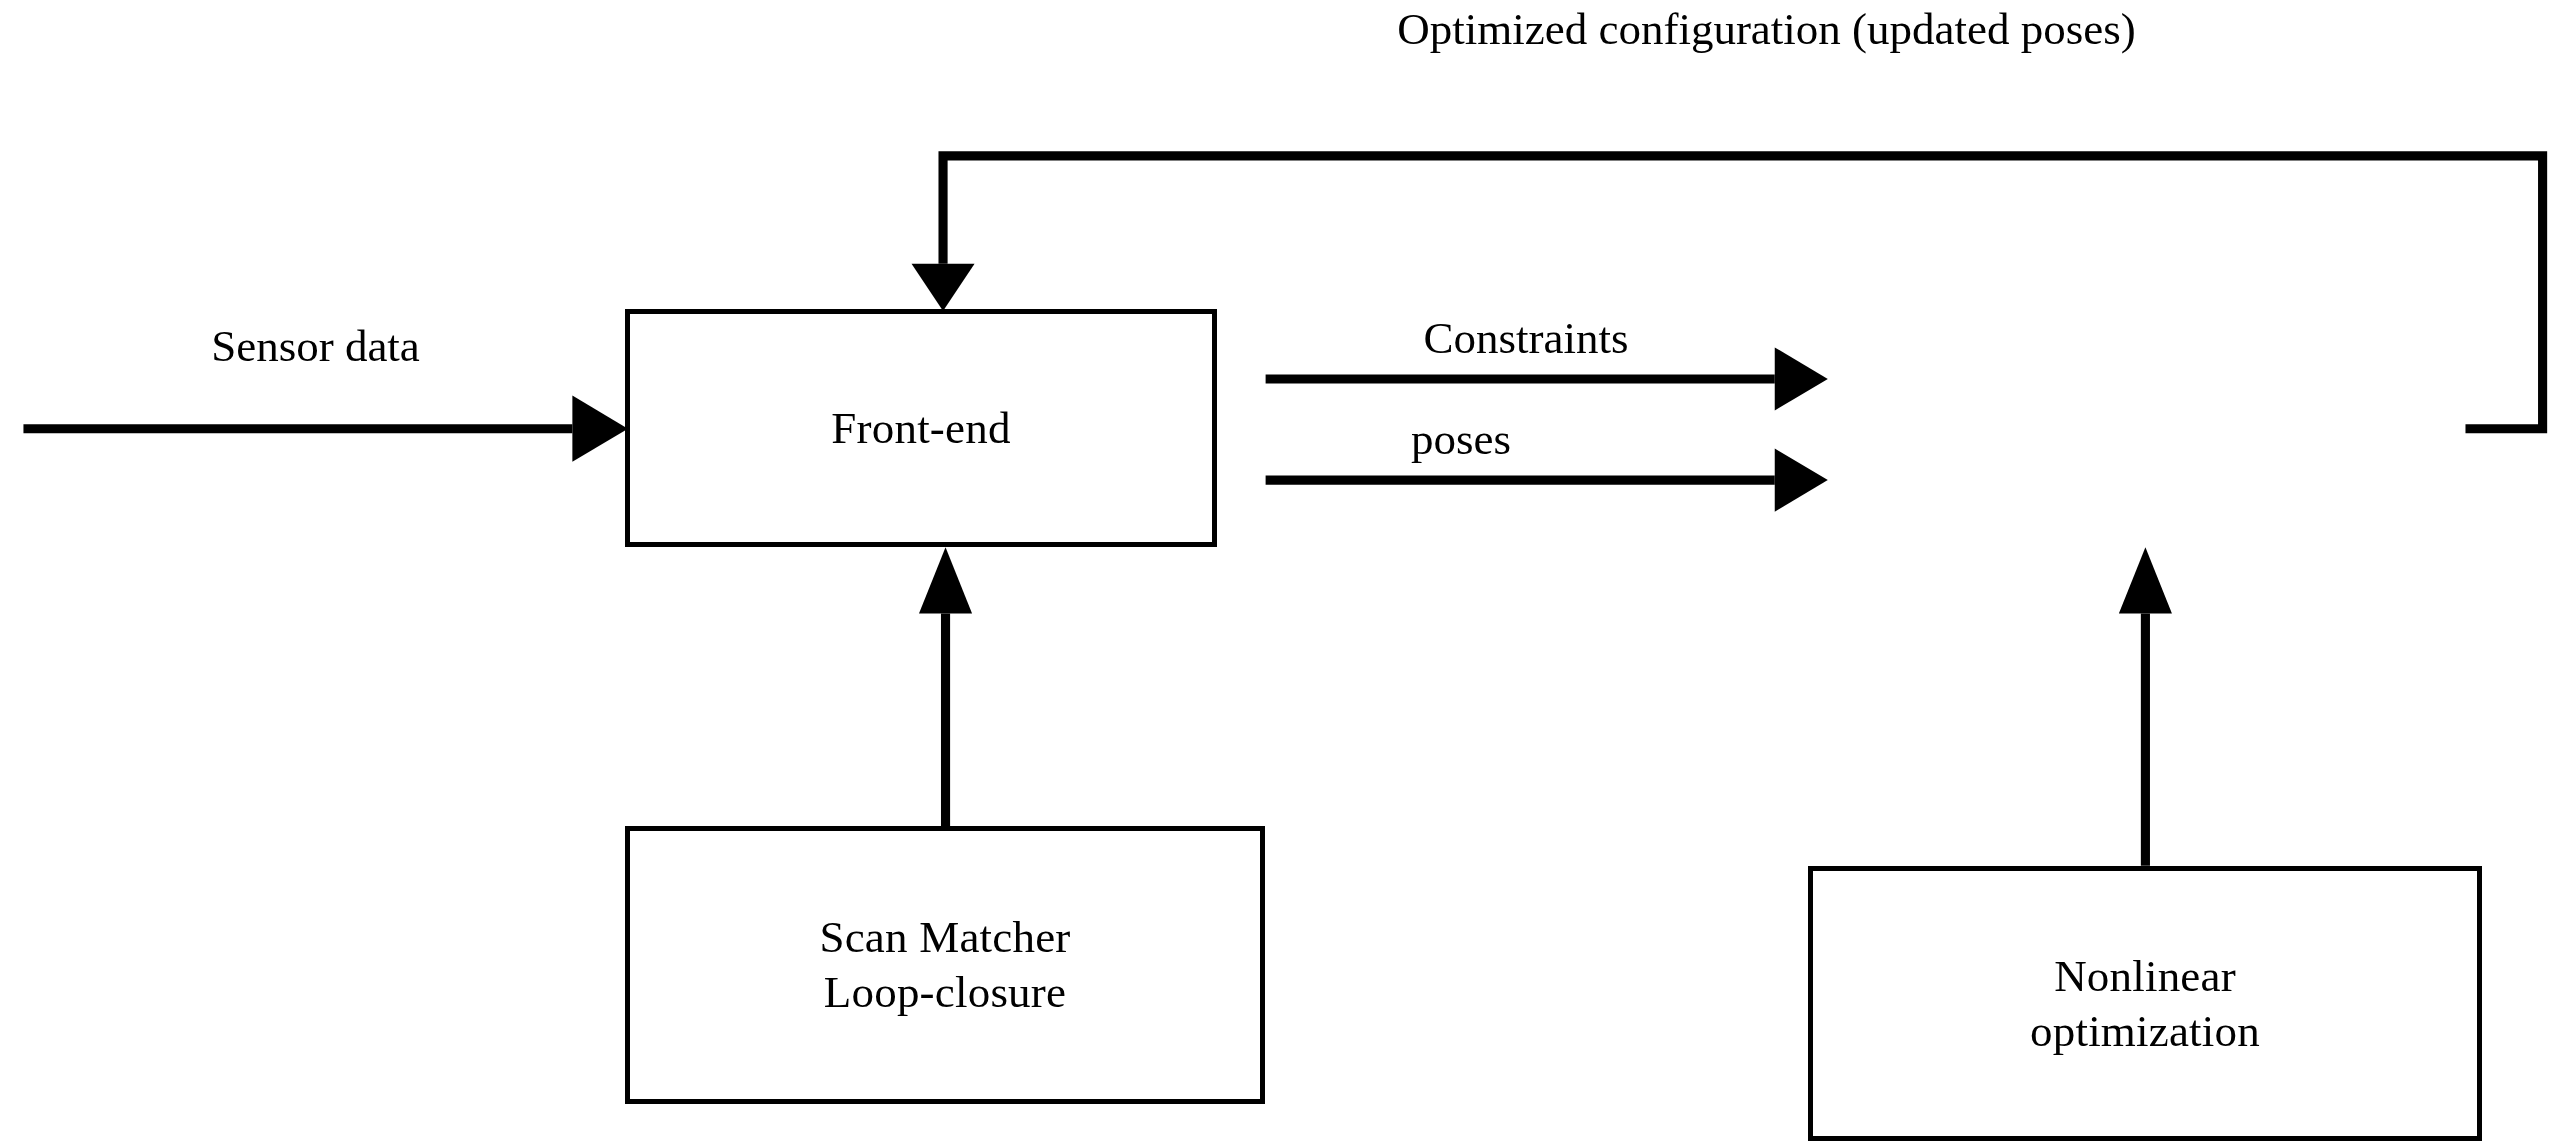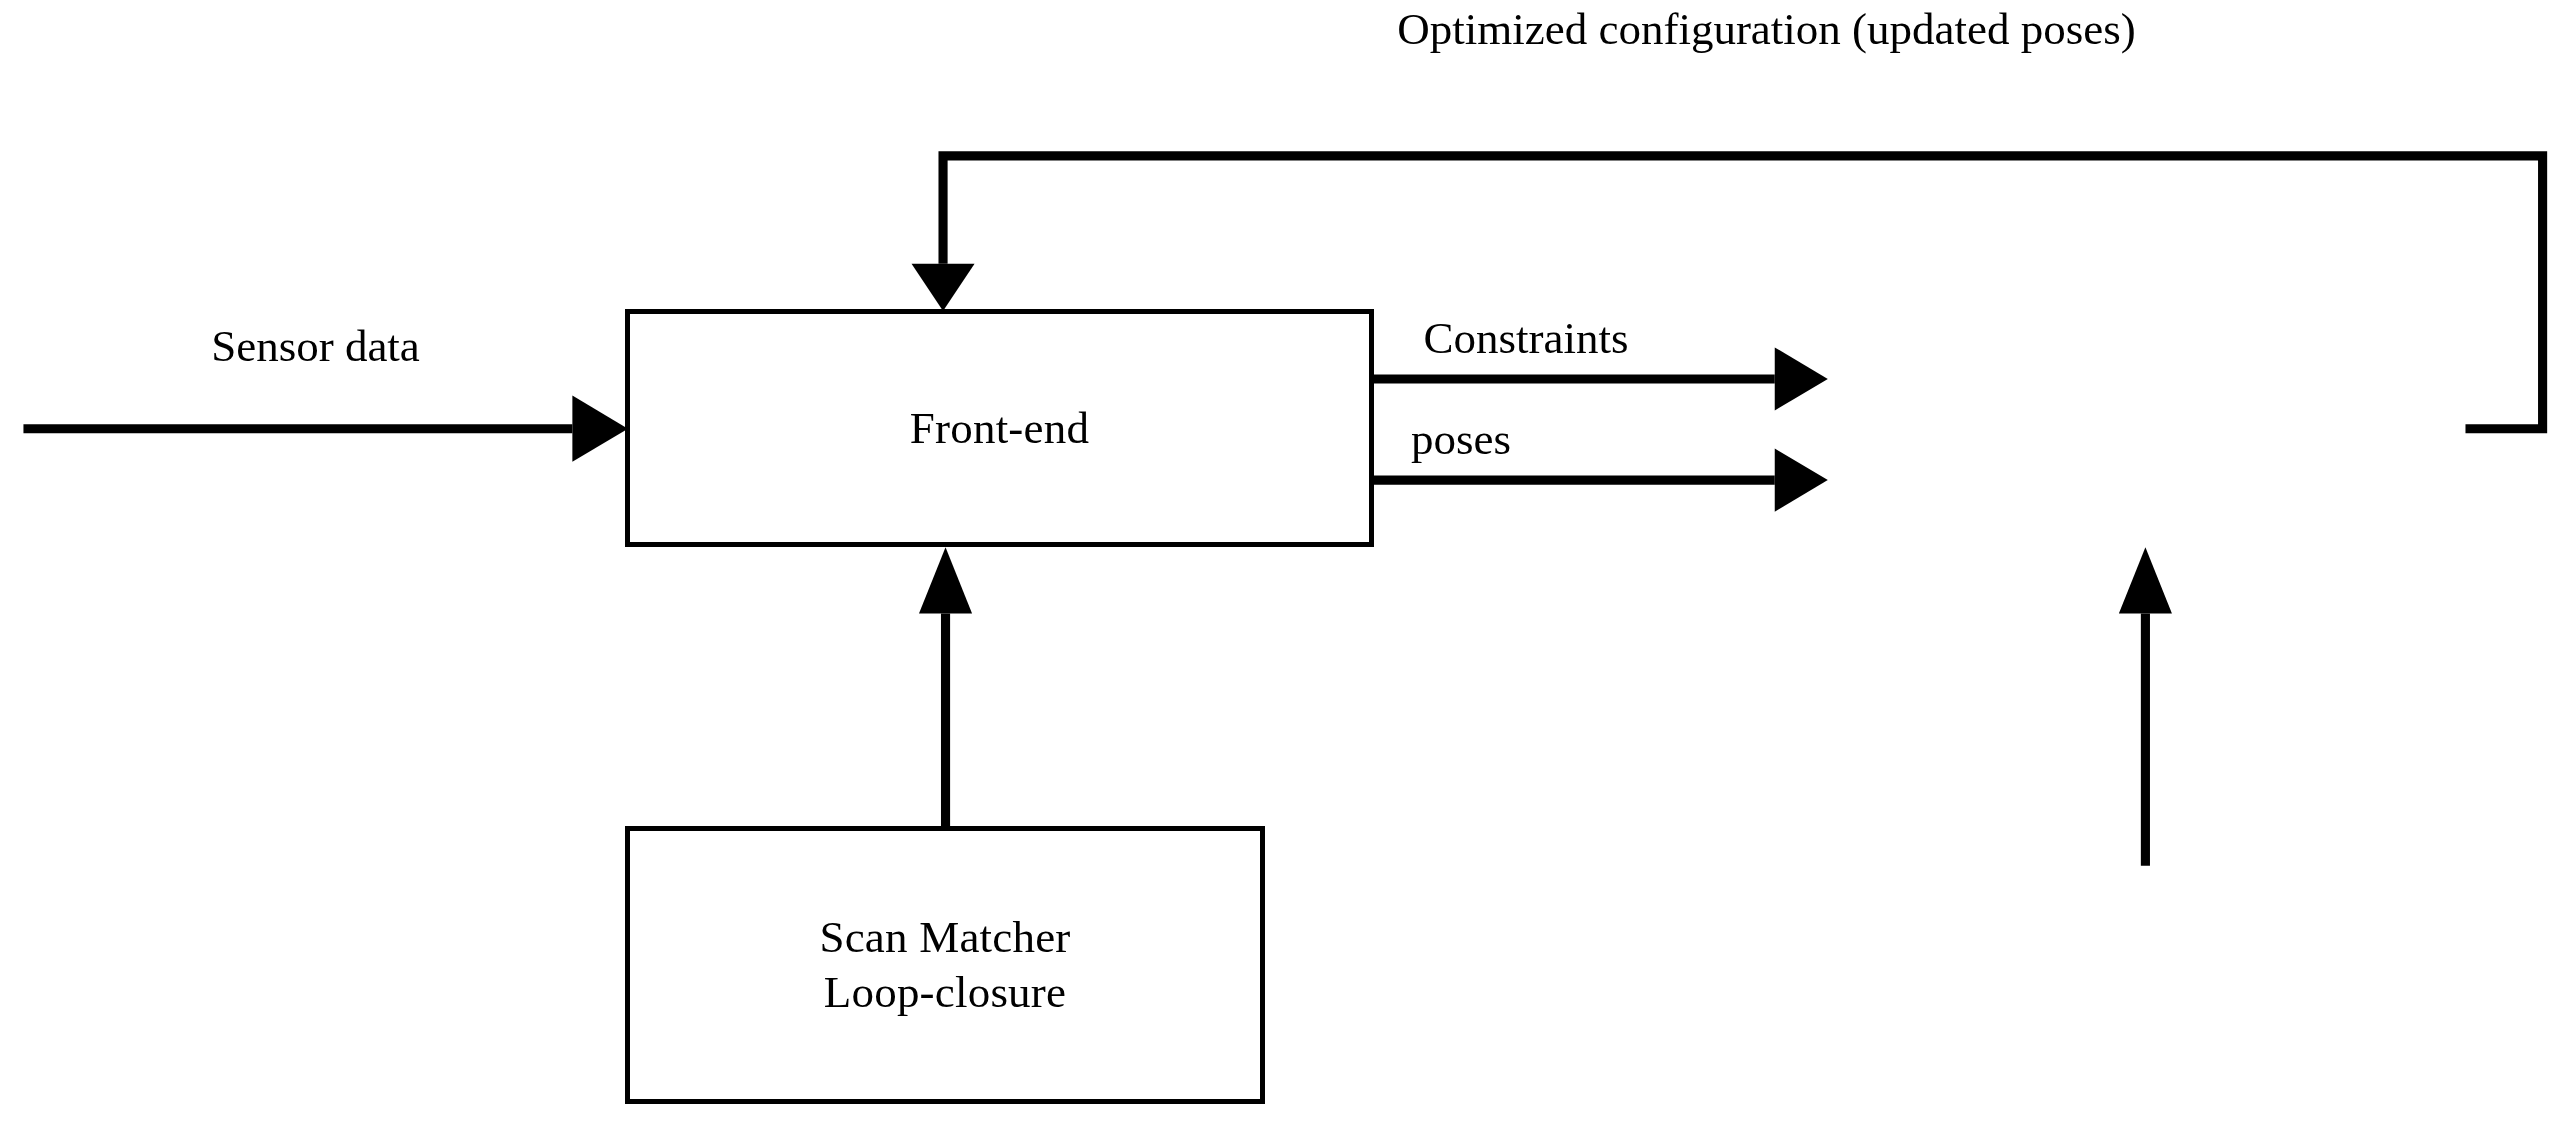--- a/index.html
+++ b/index.html
@@ -89,30 +89,34 @@
       <line x1="1140" y1="1041" x2="1140" y2="740" stroke="#000000" stroke-width="11"></line>
       <path d="M1108,740 L1140,660 L1172,740 z" fill="#000000"></path>
     </g>
 
     <g>
       <line x1="2587" y1="1044" x2="2587" y2="740" stroke="#000000" stroke-width="11"></line>
       <path d="M2555,740 L2587,660 L2619,740 z" fill="#000000"></path>
     </g>
   </svg>
 
-  <div class="node-box" style="left:625px; top:309px; width:749px; height:238px;">
+  <div class="node-box" style="left:625px; top:309px; width:592px; height:238px;">
     <span class="node-line">Front-end</span>
   </div>
 
 
   <div class="node-box" style="left:625px; top:826px; width:640px; height:278px;">
     <span class="node-line">Scan Matcher</span>
     <span class="node-line">Loop-closure</span>
   </div>
 
+  <div class="node-box" style="left:1808px; top:866px; width:674px; height:275px;">
+    <span class="node-line">Nonlinear</span>
+    <span class="node-line">optimization</span>
+  </div>
 
   <div class="edge-label" style="left:1327px; top:311px; width:398px;">Constraints</div>
 
   <div class="edge-label" style="left:100px; top:319px; width:431px;">Sensor data</div>
 
   <div class="edge-label" style="left:1262px; top:412px; width:398px;">poses</div>
 
   <div class="edge-label multi" style="left:1272px; top:0px; width:989px;">Optimized configuration (updated poses)</div>
 
 </div>

